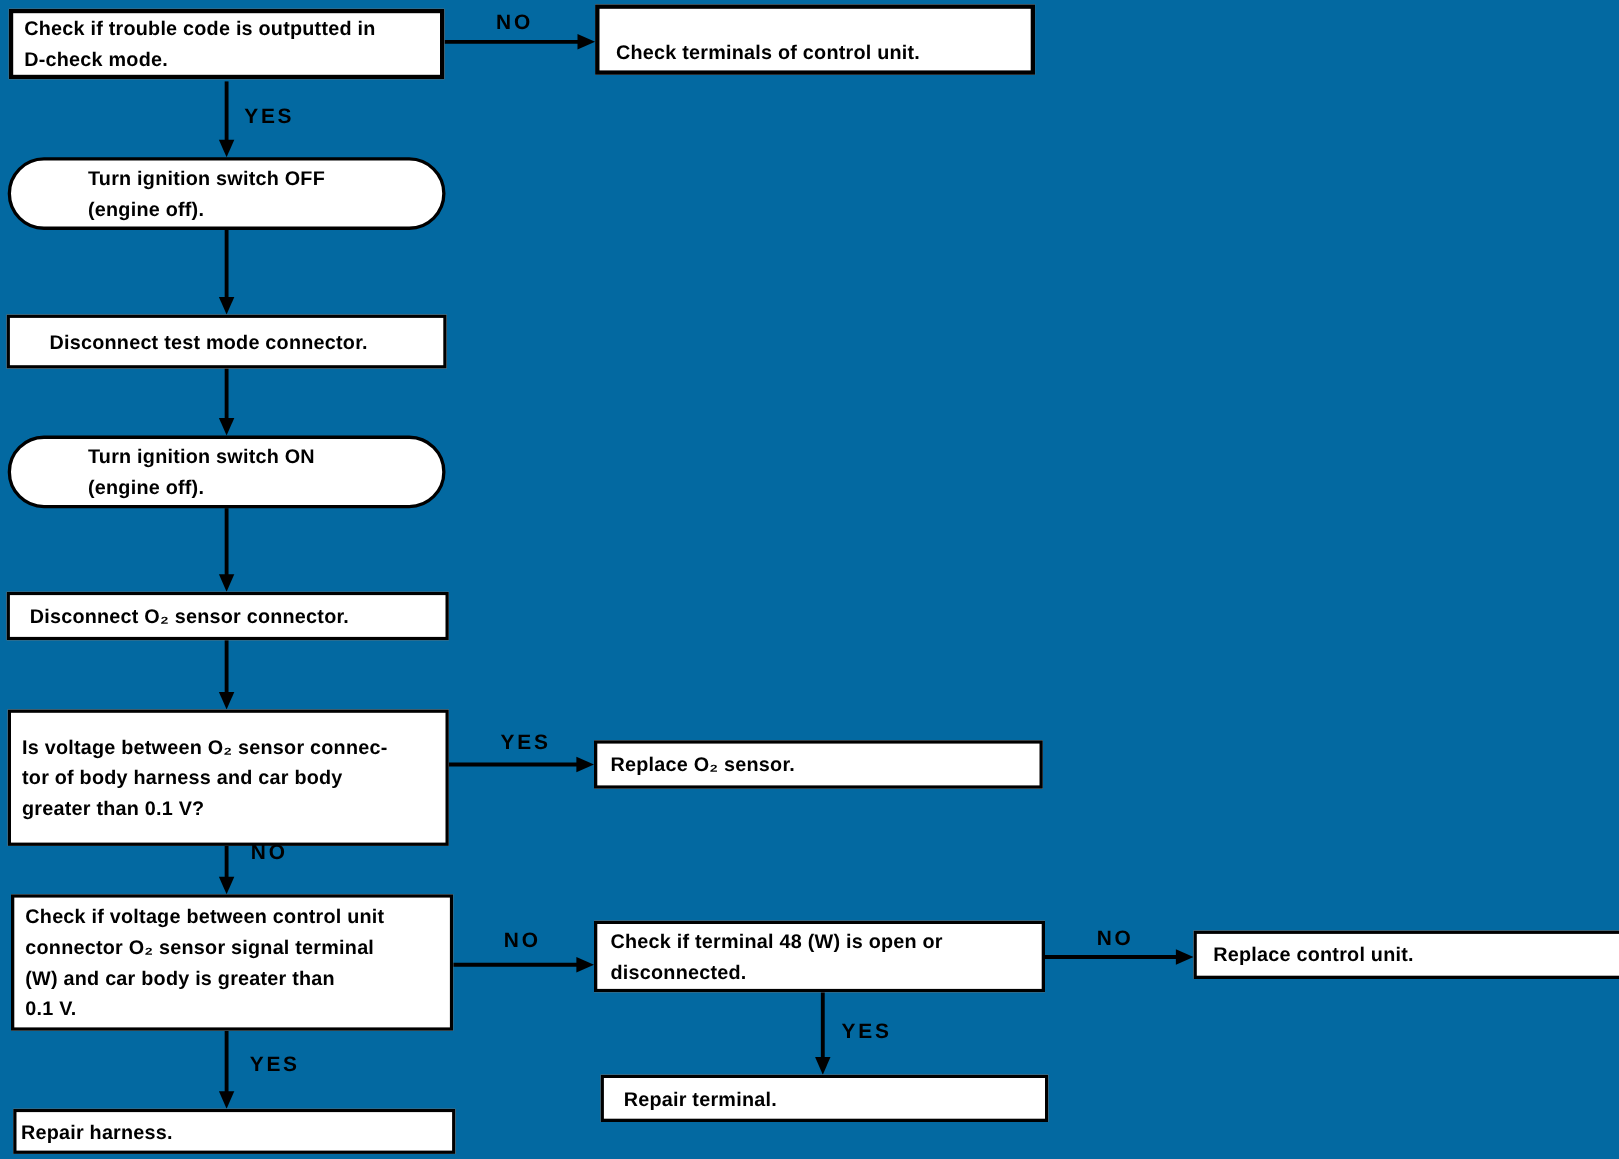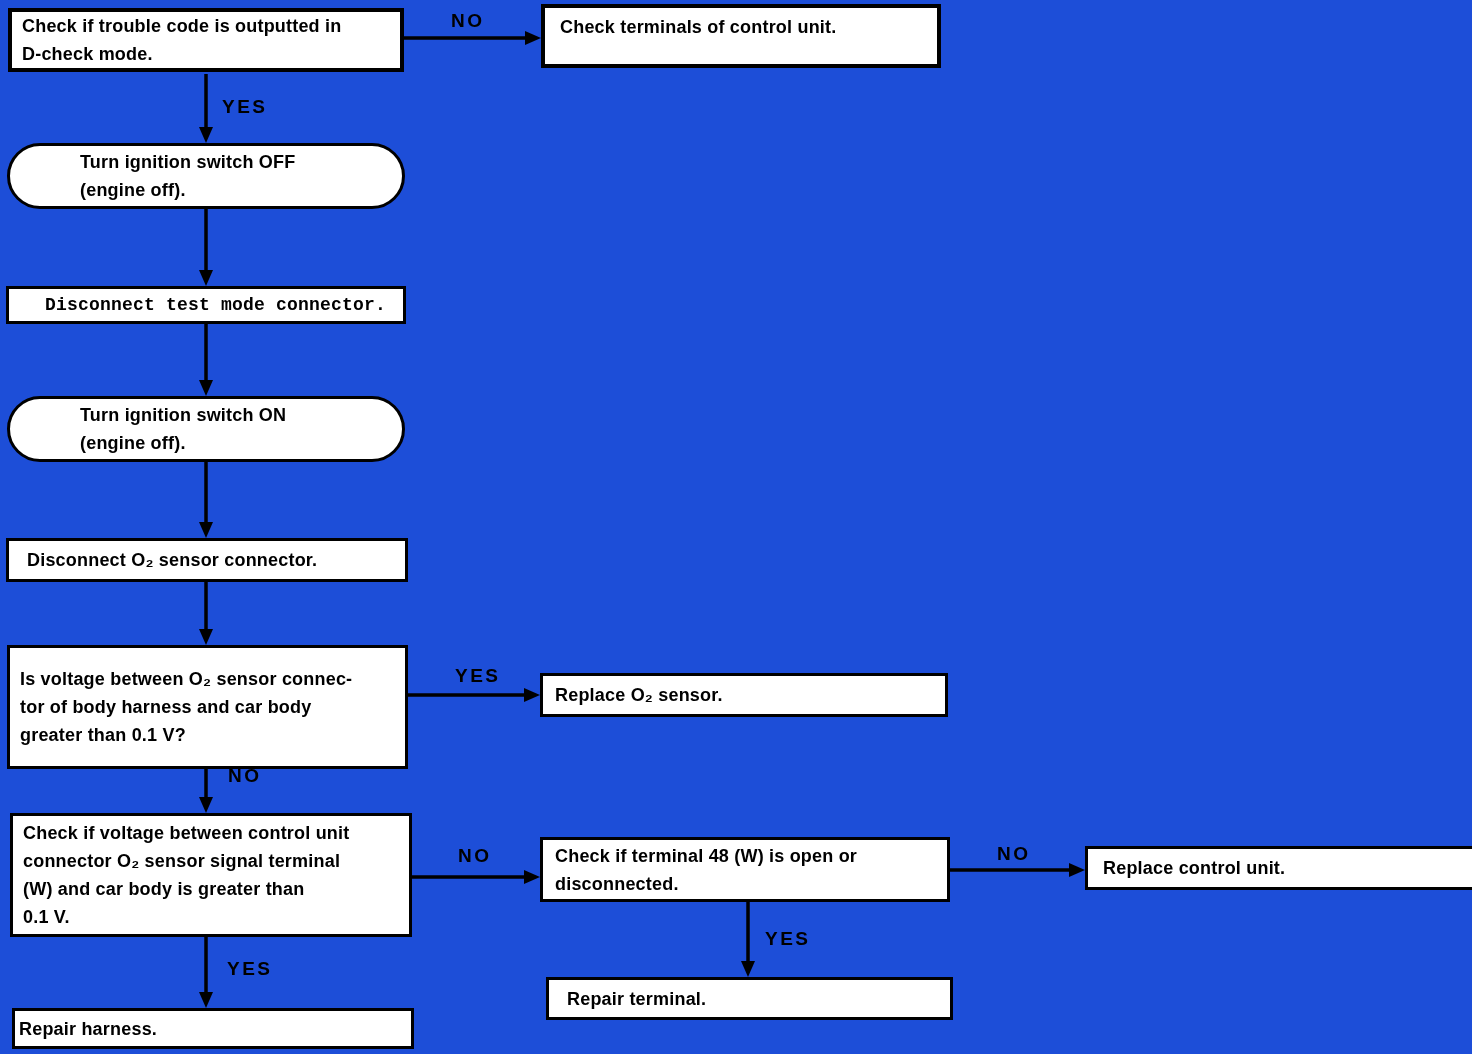--- a/index.html
+++ b/index.html
@@ -1,20 +1,20 @@
 <!DOCTYPE html>
 <html><head>
 <meta charset="utf-8">
 <style>
   html, body { margin: 0; padding: 0; background: #ffffff; }
   .canvas {
     position: relative;
     width: 1472px;
     height: 1054px;
-    background: #1d4ed8;
+    background: #0369a1;
     color: #000000;
     font-family: "Liberation Sans", "DejaVu Sans", sans-serif;
     overflow: hidden;
   }
   .node {
     position: absolute;
     box-sizing: border-box;
     display: flex;
     align-items: center;
     background: #ffffff;
@@ -85,26 +85,26 @@
     <line x1="950" y1="870" x2="1071" y2="870"></line>
     <polygon points="1069,863 1069,877 1085,870"></polygon>
 
     <line x1="748" y1="902" x2="748" y2="963"></line>
     <polygon points="741,961 755,961 748,977"></polygon>
   </svg>
 
   <div class="node thick" style="left:8px; top:8px; width:396px; height:64px; padding-left:10px;">Check if trouble code is outputted in
 D-check mode.</div>
 
-  <div class="node thick top-align" style="left:541px; top:4px; width:400px; height:64px; padding-left:15px; padding-top:5px;">Check terminals of control unit.</div>
+  <div class="node thick top-align" style="left:541px; top:4px; width:400px; height:64px; padding-left:15px; padding-top:26px;">Check terminals of control unit.</div>
 
   <div class="node stadium" style="left:7px; top:143px; width:398px; height:66px; padding-left:70px;">Turn ignition switch OFF
 (engine off).</div>
 
-  <div class="node" style="left:6px; top:286px; width:400px; height:38px; padding-left:36px;font-family:Liberation Mono, monospace;">Disconnect test mode connector.</div>
+  <div class="node" style="left:6px; top:286px; width:400px; height:49px; padding-left:36px;">Disconnect test mode connector.</div>
 
   <div class="node stadium" style="left:7px; top:396px; width:398px; height:66px; padding-left:70px;">Turn ignition switch ON
 (engine off).</div>
 
   <div class="node" style="left:6px; top:538px; width:402px; height:44px; padding-left:18px;">Disconnect O₂ sensor connector.</div>
 
   <div class="node" style="left:7px; top:645px; width:401px; height:124px; padding-left:10px;">Is voltage between O₂ sensor connec-
 tor of body harness and car body
 greater than 0.1 V?</div>
 

